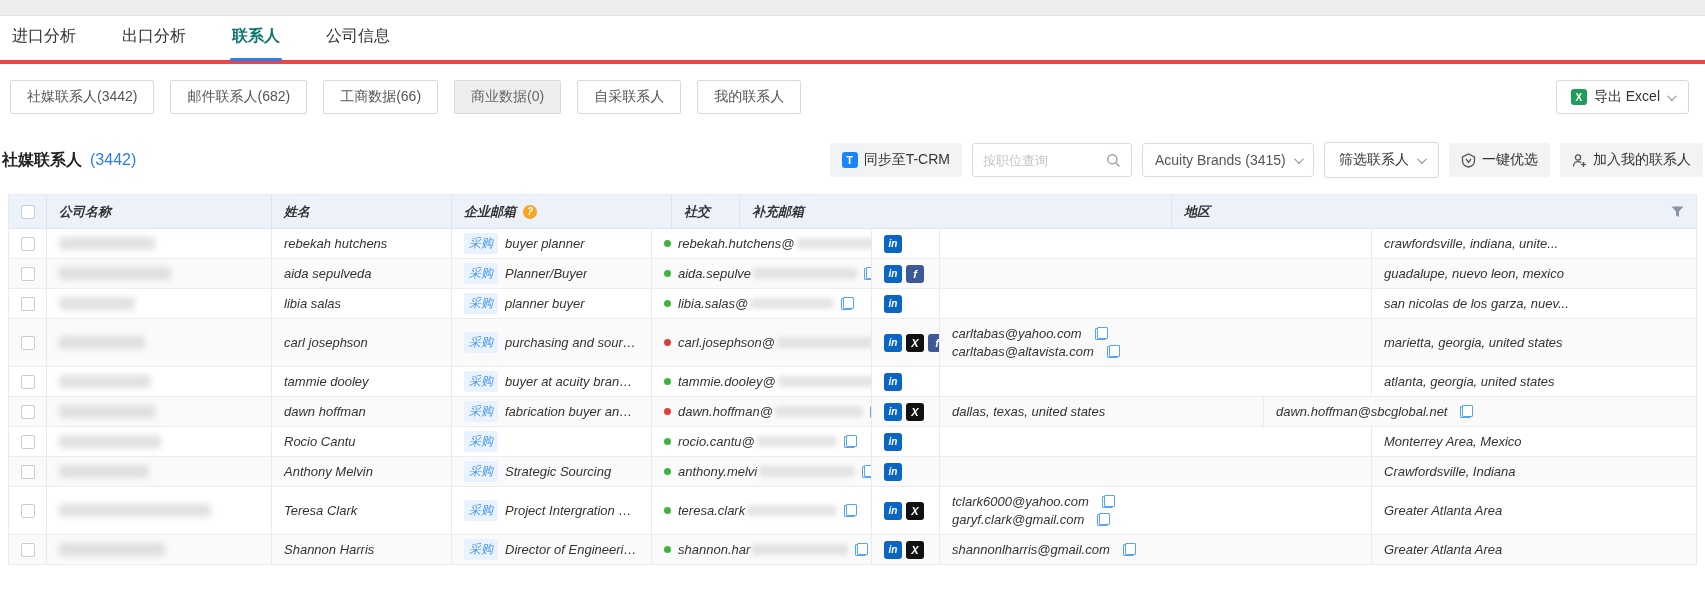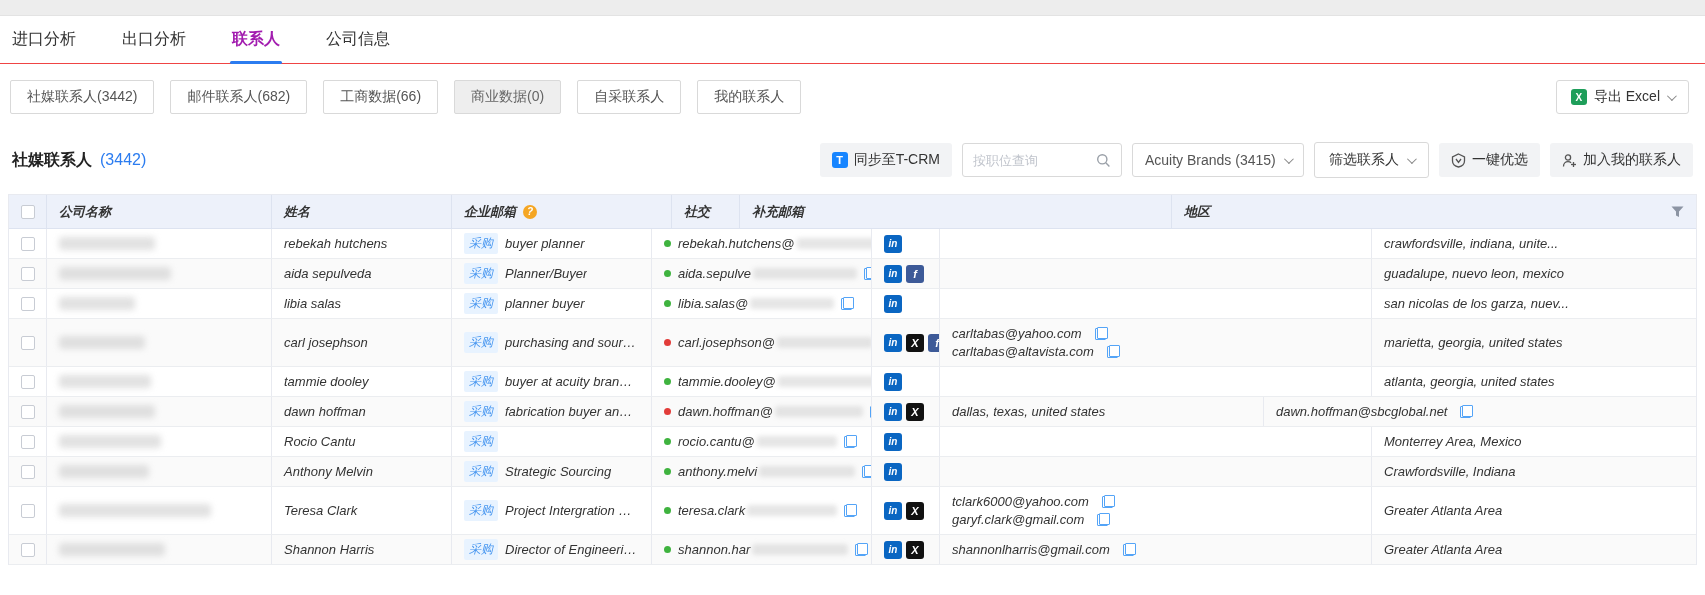--- a/index.html
+++ b/index.html
@@ -2,40 +2,40 @@
 <html><head>
 <meta charset="utf-8">
 <style>
   * { margin:0; padding:0; box-sizing:border-box; }
   html,body { width:1705px; height:595px; overflow:hidden; background:#fff;
     font-family:"Liberation Sans","DejaVu Sans",sans-serif; color:#333; }
   .topstrip { height:16px; background:#ededed; border-bottom:1px solid #e3e3e3; }
 
   
   .tab-bar { display:flex; align-items:flex-end; gap:42px; padding:0 10px; height:48px;
-    border-bottom:1px solid #ef4444; background:#fff; }
+    border-bottom:4px solid #ef4444; background:#fff; }
   .tab { font-size:16px; padding:12px 2px 13px; cursor:pointer; color:#333; position:relative; }
-  .tab.active { color:#a21caf; font-weight:bold; }
+  .tab.active { color:#0f766e; font-weight:bold; }
   .tab.active::after { content:""; position:absolute; left:0; right:0; bottom:-1px; height:3px;
     background:#2b7cf0; border-radius:2px; }
 
   
   .filters-row { display:flex; align-items:center; padding:16px 10px 14px; }
   .fbtn { border:1px solid #d9d9d9; background:#fff; border-radius:2px; font-size:14px;
     color:#555; padding:7px 16px; margin-right:16px; cursor:pointer; white-space:nowrap; }
   .fbtn.disabled { background:#eeeeee; color:#666; }
   .spacer { flex:1; }
   .export-btn { display:flex; align-items:center; gap:7px; border:1px solid #d9d9d9;
     background:#fff; border-radius:3px; font-size:14px; color:#333; padding:7px 14px;
     cursor:pointer; margin-right:6px; }
   .excel-ic { width:16px; height:16px; background:#1e9e5a; border-radius:3px; color:#fff;
     font-size:10px; font-weight:bold; display:flex; align-items:center; justify-content:center; }
 
   
-  .section-row { display:flex; align-items:center; padding:14px 12px 16px; }
+  .section-row { display:flex; align-items:center; padding:14px 2px 16px; }
   .sec-title { font-size:16px; font-weight:bold; color:#222; }
   .sec-count { font-size:16px; color:#2b7cf0; margin-left:8px; }
   .toolbar { margin-left:auto; display:flex; align-items:center; gap:10px; }
   .soft-btn { display:flex; align-items:center; gap:6px; background:#f2f3f5; border:none;
     border-radius:3px; padding:8px 12px; font-size:14px; color:#333; cursor:pointer; white-space:nowrap; }
   .tcrm-ic { width:16px; height:16px; background:#1785ff; border-radius:3px; color:#fff;
     font-size:11px; font-weight:bold; display:flex; align-items:center; justify-content:center; }
   .search-box { display:flex; align-items:center; border:1px solid #d9d9d9; border-radius:3px;
     padding:0 10px; height:34px; width:160px; background:#fff; }
   .search-box input { border:none; outline:none; flex:1; font-size:13px; color:#333; min-width:0;

